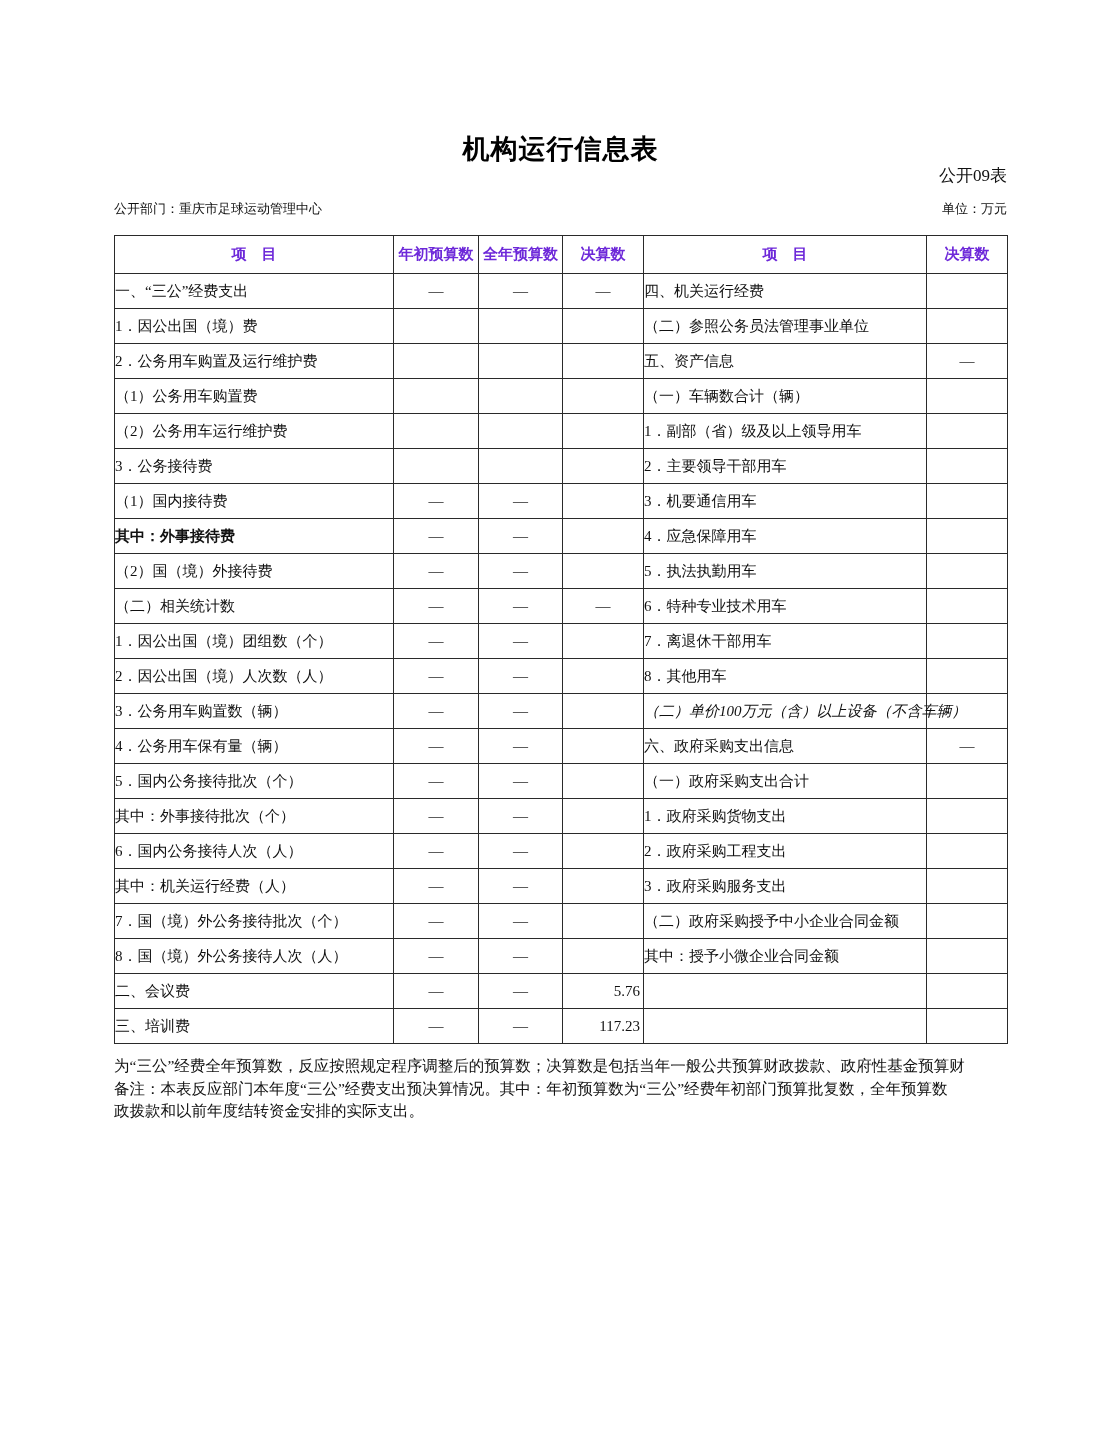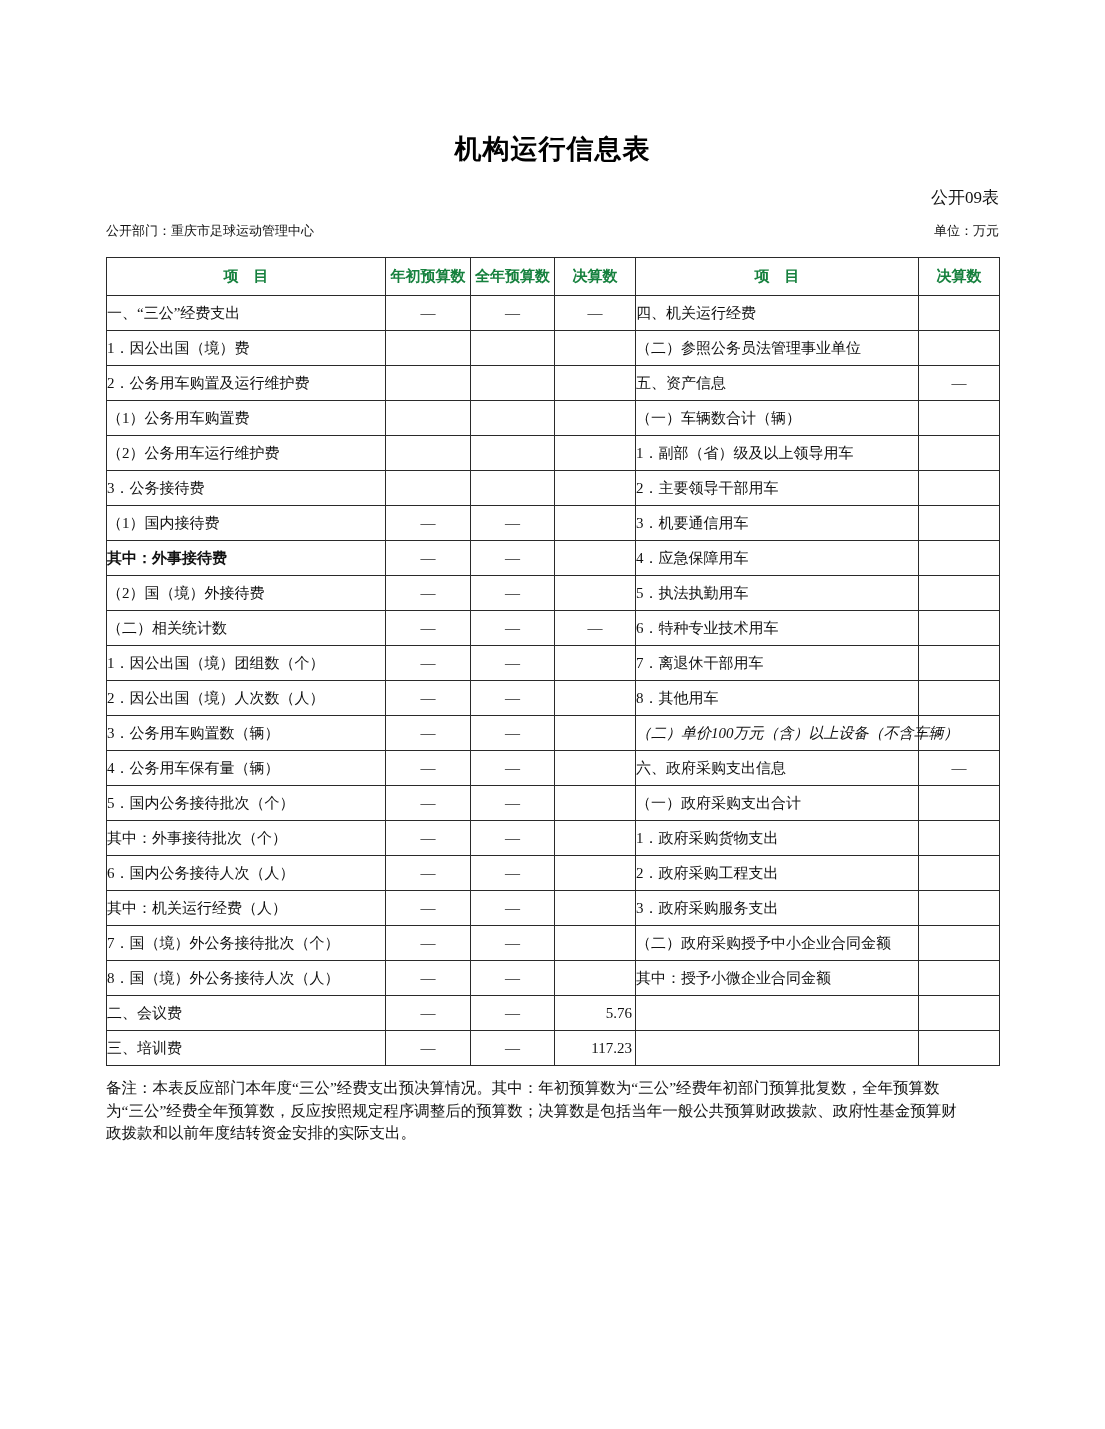--- a/index.html
+++ b/index.html
@@ -2,38 +2,38 @@
 <html><head>
 <meta charset="utf-8">
 <style>
   html,body{margin:0;padding:0;}
   body{
     width:1105px;height:1429px;background:#ffffff;color:#111;
     font-family:"Liberation Serif","DejaVu Serif",serif;
     position:relative;overflow:hidden;
   }
   .page{position:relative;width:1105px;height:1429px;background:#fff;}
-  .content{position:absolute;left:106px;top:0;width:893px;}
+  .content{position:absolute;left:114px;top:0;width:893px;}
   .title{
     margin:134px 0 0 0;text-align:center;
     font-family:"Liberation Sans","DejaVu Sans",sans-serif;
     font-weight:bold;font-size:27px;line-height:30px;color:#000;letter-spacing:1px;
   }
-  .form-code{margin-top:24px;text-align:right;font-size:17px;line-height:20px;}
+  .form-code{margin-top:2px;text-align:right;font-size:17px;line-height:20px;}
   .meta{margin-top:12px;display:flex;justify-content:space-between;font-size:13px;line-height:22px;}
   table.grid{
     margin-top:15px;border-collapse:collapse;table-layout:fixed;width:893px;
   }
   table.grid th,table.grid td{
     border:1px solid #2a2a2a;padding:0;vertical-align:middle;
     white-space:nowrap;
   }
   table.grid th{
     height:37px;font-family:"Liberation Sans","DejaVu Sans",sans-serif;
-    font-weight:bold;font-size:15px;color:#15803d;
+    font-weight:bold;font-size:15px;color:#6d28d9;
   }
   table.grid td{height:34px;font-size:15px;}
   td.item{text-align:left;}
   td.val{text-align:center;color:#222;}
   td.val.num{text-align:right;padding-right:3px;color:#111;}
   .lvl0{padding-left:4px;}
   .lvl1{padding-left:22px;}
   .lvl2{padding-left:41px;}
   .lvl3{padding-left:55px;}
   .lvl4{padding-left:67px;}
@@ -245,18 +245,18 @@
             <td class="item lvl0">三、培训费</td>
             <td class="val">—</td>
             <td class="val">—</td>
             <td class="val num">117.23</td>
             <td class="item lvl0"></td>
             <td class="val"></td>
           </tr>
         </tbody>
     </table>
     <div class="note" id="note">
+        <div>为“三公”经费全年预算数，反应按照规定程序调整后的预算数；决算数是包括当年一般公共预算财政拨款、政府性基金预算财</div>
         <div>备注：本表反应部门本年度“三公”经费支出预决算情况。其中：年初预算数为“三公”经费年初部门预算批复数，全年预算数</div>
-        <div>为“三公”经费全年预算数，反应按照规定程序调整后的预算数；决算数是包括当年一般公共预算财政拨款、政府性基金预算财</div>
         <div>政拨款和以前年度结转资金安排的实际支出。</div>
       </div>
   </div>
 </div>
 
 </body></html>

